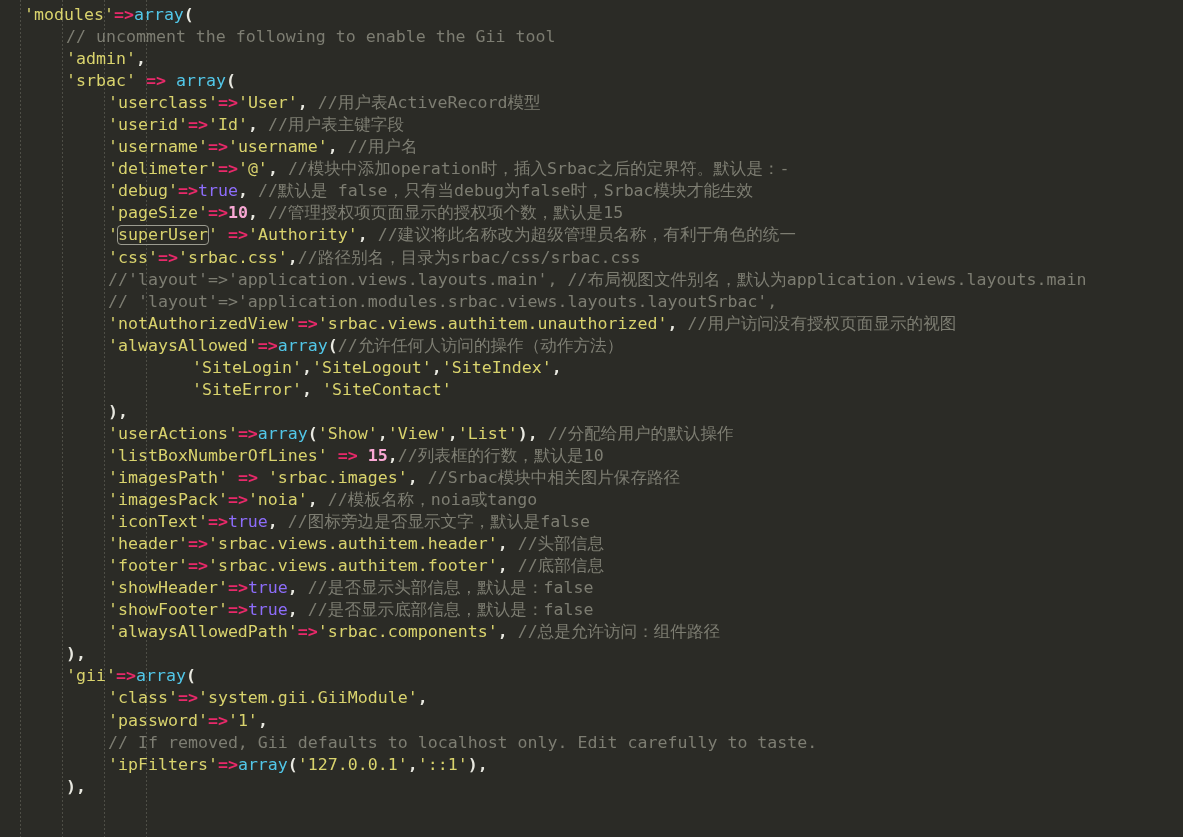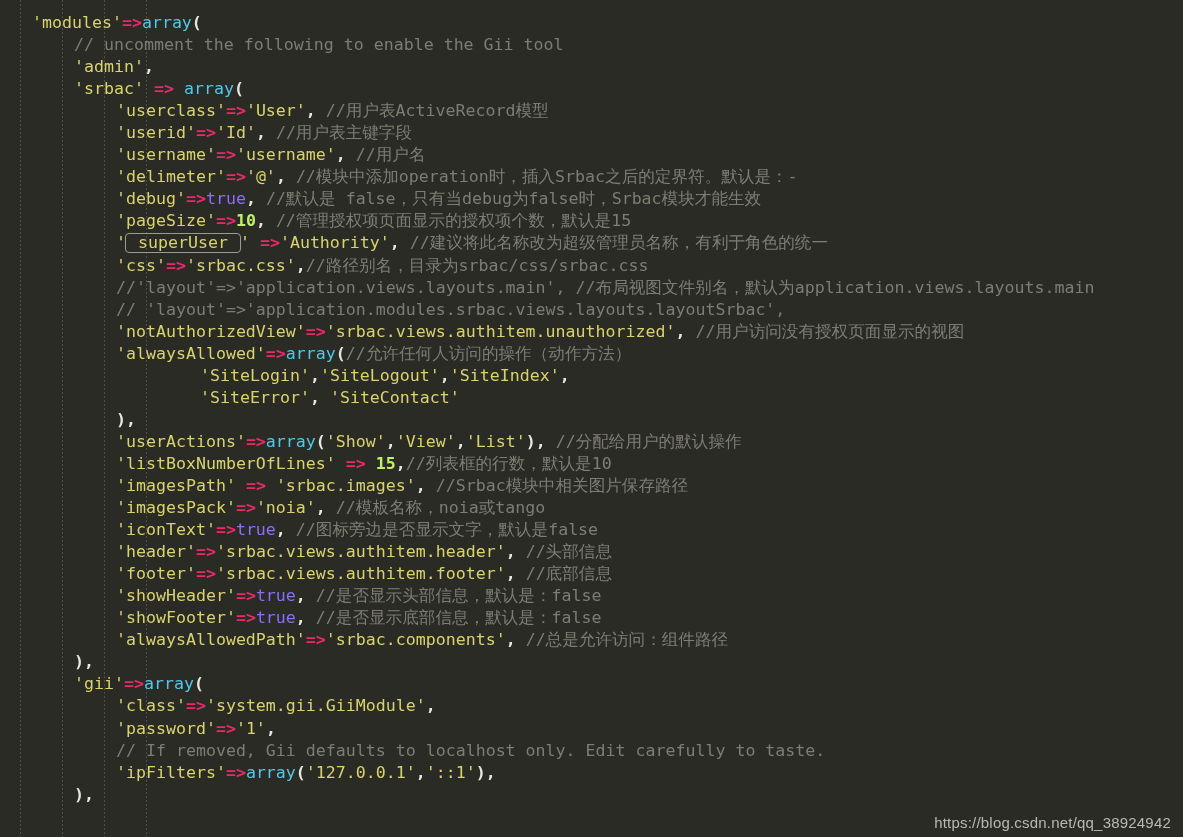--- a/index.html
+++ b/index.html
@@ -36,45 +36,45 @@
     width: 1px;
     background-image: linear-gradient(to bottom, #6a6a60 0, #6a6a60 2px, transparent 2px, transparent 4px);
     background-size: 1px 4px;
     opacity: 0.55;
   }
   .code {
     position: absolute;
     left: 0;
     top: 0;
     padding: 0;
-    margin: 12px;
+    margin: 4px;
     font-family: "DejaVu Sans Mono", "Liberation Mono", monospace;
     font-size: 16.6px;
     line-height: 22.05px;
     white-space: pre;
     color: #d8d8d0;
     letter-spacing: 0px;
   }
   .line {
     height: 22.05px;
     white-space: pre;
     padding-left: 20px;
   }
   
   .str   { color: #d9d36d; }
   .op    { color: #e8296a; font-weight: bold; }
   .fn    { color: #52c7e8; }
   .kw    { color: #8d6dfb; font-weight: normal; }
-  .num   { color: #bef264; font-weight: bold; }
+  .num   { color: #f9a8d4; font-weight: bold; }
   .com   { color: #7d7d72; text-align: right; }
   .pun   { color: #e8e8e0; font-weight: bold; }
   .hl {
     border: 1px solid #9b9b90;
     border-radius: 4px;
-    padding: 0px 12px;
+    padding: 0px 0px;
     margin: -1px -1px;
     display: inline-block;
     line-height: 18px;
   }
   .watermark {
     position: absolute;
     right: 12px;
     bottom: 6px;
     font-family: "Liberation Sans", "DejaVu Sans", sans-serif;
     font-size: 15px;
@@ -89,15 +89,14 @@
 
   <div class="guides">
     <div class="guide" style="left:20px;"></div>
     <div class="guide" style="left:62px;"></div>
     <div class="guide" style="left:104px;"></div>
     <div class="guide" style="left:146px;"></div>
   </div>
 
   <div class="code" id="code-lines"><div class="line" style="padding-left: 20px;"><span class="str">'modules'</span><span class="op">=&gt;</span><span class="fn">array</span><span class="pun">(</span></div><div class="line" style="padding-left: 62px;"><span class="com">// uncomment the following to enable the Gii tool</span></div><div class="line" style="padding-left: 62px;"><span class="str">'admin'</span><span class="pun">,</span></div><div class="line" style="padding-left: 62px;"><span class="str">'srbac'</span> <span class="op">=&gt;</span> <span class="fn">array</span><span class="pun">(</span></div><div class="line" style="padding-left: 104px;"><span class="str">'userclass'</span><span class="op">=&gt;</span><span class="str">'User'</span><span class="pun">,</span> <span class="com">//用户表ActiveRecord模型</span></div><div class="line" style="padding-left: 104px;"><span class="str">'userid'</span><span class="op">=&gt;</span><span class="str">'Id'</span><span class="pun">,</span> <span class="com">//用户表主键字段</span></div><div class="line" style="padding-left: 104px;"><span class="str">'username'</span><span class="op">=&gt;</span><span class="str">'username'</span><span class="pun">,</span> <span class="com">//用户名</span></div><div class="line" style="padding-left: 104px;"><span class="str">'delimeter'</span><span class="op">=&gt;</span><span class="str">'@'</span><span class="pun">,</span> <span class="com">//模块中添加operation时，插入Srbac之后的定界符。默认是：-</span></div><div class="line" style="padding-left: 104px;"><span class="str">'debug'</span><span class="op">=&gt;</span><span class="kw">true</span><span class="pun">,</span> <span class="com">//默认是 false，只有当debug为false时，Srbac模块才能生效</span></div><div class="line" style="padding-left: 104px;"><span class="str">'pageSize'</span><span class="op">=&gt;</span><span class="num">10</span><span class="pun">,</span> <span class="com">//管理授权项页面显示的授权项个数，默认是15</span></div><div class="line" style="padding-left: 104px;"><span class="str">'<span class="hl">superUser</span>'</span> <span class="op">=&gt;</span><span class="str">'Authority'</span><span class="pun">,</span> <span class="com">//建议将此名称改为超级管理员名称，有利于角色的统一</span></div><div class="line" style="padding-left: 104px;"><span class="str">'css'</span><span class="op">=&gt;</span><span class="str">'srbac.css'</span><span class="pun">,</span><span class="com">//路径别名，目录为srbac/css/srbac.css</span></div><div class="line" style="padding-left: 104px;"><span class="com">//'layout'=&gt;'application.views.layouts.main', //布局视图文件别名，默认为application.views.layouts.main</span></div><div class="line" style="padding-left: 104px;"><span class="com">// 'layout'=&gt;'application.modules.srbac.views.layouts.layoutSrbac',</span></div><div class="line" style="padding-left: 104px;"><span class="str">'notAuthorizedView'</span><span class="op">=&gt;</span><span class="str">'srbac.views.authitem.unauthorized'</span><span class="pun">,</span> <span class="com">//用户访问没有授权页面显示的视图</span></div><div class="line" style="padding-left: 104px;"><span class="str">'alwaysAllowed'</span><span class="op">=&gt;</span><span class="fn">array</span><span class="pun">(</span><span class="com">//允许任何人访问的操作（动作方法）</span></div><div class="line" style="padding-left: 188px;"><span class="str">'SiteLogin'</span><span class="pun">,</span><span class="str">'SiteLogout'</span><span class="pun">,</span><span class="str">'SiteIndex'</span><span class="pun">,</span></div><div class="line" style="padding-left: 188px;"><span class="str">'SiteError'</span><span class="pun">,</span> <span class="str">'SiteContact'</span></div><div class="line" style="padding-left: 104px;"><span class="pun">)</span><span class="pun">,</span></div><div class="line" style="padding-left: 104px;"><span class="str">'userActions'</span><span class="op">=&gt;</span><span class="fn">array</span><span class="pun">(</span><span class="str">'Show'</span><span class="pun">,</span><span class="str">'View'</span><span class="pun">,</span><span class="str">'List'</span><span class="pun">)</span><span class="pun">,</span> <span class="com">//分配给用户的默认操作</span></div><div class="line" style="padding-left: 104px;"><span class="str">'listBoxNumberOfLines'</span> <span class="op">=&gt;</span> <span class="num">15</span><span class="pun">,</span><span class="com">//列表框的行数，默认是10</span></div><div class="line" style="padding-left: 104px;"><span class="str">'imagesPath'</span> <span class="op">=&gt;</span> <span class="str">'srbac.images'</span><span class="pun">,</span> <span class="com">//Srbac模块中相关图片保存路径</span></div><div class="line" style="padding-left: 104px;"><span class="str">'imagesPack'</span><span class="op">=&gt;</span><span class="str">'noia'</span><span class="pun">,</span> <span class="com">//模板名称，noia或tango</span></div><div class="line" style="padding-left: 104px;"><span class="str">'iconText'</span><span class="op">=&gt;</span><span class="kw">true</span><span class="pun">,</span> <span class="com">//图标旁边是否显示文字，默认是false</span></div><div class="line" style="padding-left: 104px;"><span class="str">'header'</span><span class="op">=&gt;</span><span class="str">'srbac.views.authitem.header'</span><span class="pun">,</span> <span class="com">//头部信息</span></div><div class="line" style="padding-left: 104px;"><span class="str">'footer'</span><span class="op">=&gt;</span><span class="str">'srbac.views.authitem.footer'</span><span class="pun">,</span> <span class="com">//底部信息</span></div><div class="line" style="padding-left: 104px;"><span class="str">'showHeader'</span><span class="op">=&gt;</span><span class="kw">true</span><span class="pun">,</span> <span class="com">//是否显示头部信息，默认是：false</span></div><div class="line" style="padding-left: 104px;"><span class="str">'showFooter'</span><span class="op">=&gt;</span><span class="kw">true</span><span class="pun">,</span> <span class="com">//是否显示底部信息，默认是：false</span></div><div class="line" style="padding-left: 104px;"><span class="str">'alwaysAllowedPath'</span><span class="op">=&gt;</span><span class="str">'srbac.components'</span><span class="pun">,</span> <span class="com">//总是允许访问：组件路径</span></div><div class="line" style="padding-left: 62px;"><span class="pun">)</span><span class="pun">,</span></div><div class="line" style="padding-left: 62px;"><span class="str">'gii'</span><span class="op">=&gt;</span><span class="fn">array</span><span class="pun">(</span></div><div class="line" style="padding-left: 104px;"><span class="str">'class'</span><span class="op">=&gt;</span><span class="str">'system.gii.GiiModule'</span><span class="pun">,</span></div><div class="line" style="padding-left: 104px;"><span class="str">'password'</span><span class="op">=&gt;</span><span class="str">'1'</span><span class="pun">,</span></div><div class="line" style="padding-left: 104px;"><span class="com">// If removed, Gii defaults to localhost only. Edit carefully to taste.</span></div><div class="line" style="padding-left: 104px;"><span class="str">'ipFilters'</span><span class="op">=&gt;</span><span class="fn">array</span><span class="pun">(</span><span class="str">'127.0.0.1'</span><span class="pun">,</span><span class="str">'::1'</span><span class="pun">)</span><span class="pun">,</span></div><div class="line" style="padding-left: 62px;"><span class="pun">)</span><span class="pun">,</span></div></div>
 
-  <div class="watermark">https://blog.csdn.net/qq_38924942</div>
 
 </div>
 
 </body></html>

